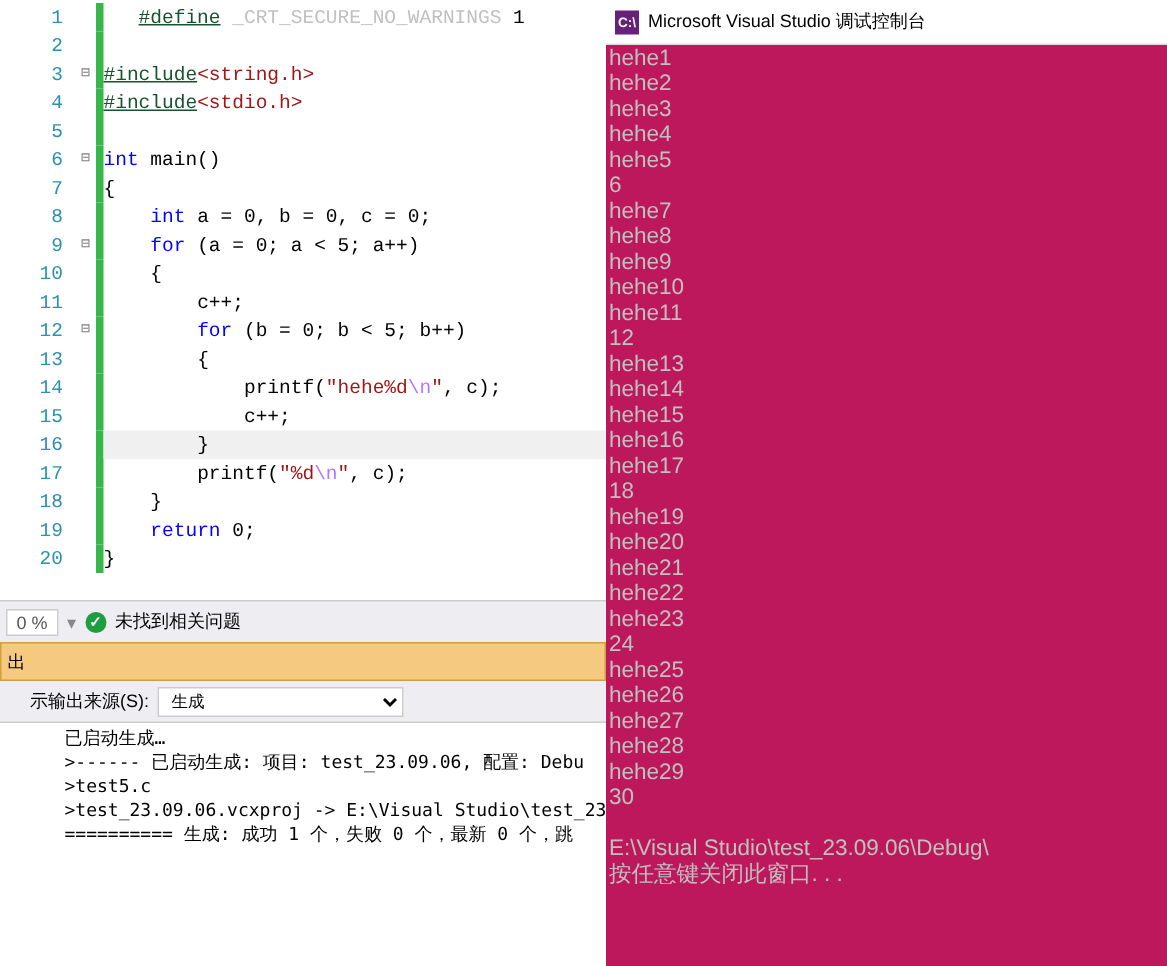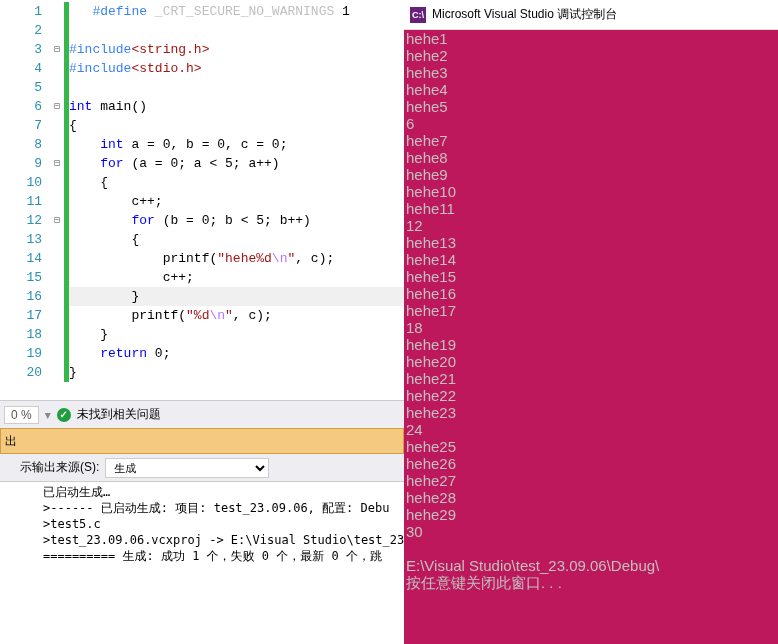--- a/index.html
+++ b/index.html
@@ -9,21 +9,21 @@
 .gutter { width: 50px; background: #fff; text-align: right; padding-right: 8px; color: #2b91af; font-size: 13px; line-height: 19px; padding-top: 2px; }
 .gutter .ln { height: 19px; }
 .fold-col { width: 14px; line-height: 19px; padding-top: 2px; color: #808080; font-size: 10px; text-align: center; }
 .fold-col div { height: 19px; }
 .green-bar { width: 5px; background: #fff; line-height: 19px; padding-top: 2px; }
 .green-bar div { height: 19px; background: #36b74a; }
 .code { flex: 1; line-height: 19px; padding-top: 2px; color: #000; }
 .code .row { height: 19px; white-space: pre; }
 .kw { color: #0000ff; }
 .str { color: #a31515; }
-.def { color: #3b82f6; }
+.def { color: #14532d; text-decoration: underline; }
 .pale { color: #c0c0c0; }
 .esc { color: #b776fb; }
 .hl-row { background: #f0f0f0; }
 
 .status-bar { position: absolute; left: 0; top: 400px; width: 404px; height: 28px; background: #eeeef2; border-top: 1px solid #ccc; display: flex; align-items: center; font-size: 12px; font-family: 'Segoe UI', sans-serif; padding-left: 4px; gap: 6px; }
 .pct-badge { background: #fff; border: 1px solid #ccc; padding: 1px 6px; color: #555; }
 .check-icon { width: 14px; height: 14px; border-radius: 50%; background: #1e9e3e; color: #fff; display: inline-flex; align-items: center; justify-content: center; font-size: 10px; font-weight: bold; }
 .chev { color: #888; }
 
 .output-header { position: absolute; left: 0; top: 428px; width: 404px; height: 26px; background: #f5c97f; border: 1px solid #d0a040; color: #000; font-family: 'Segoe UI', sans-serif; font-size: 12px; display: flex; align-items: center; padding-left: 4px; }

